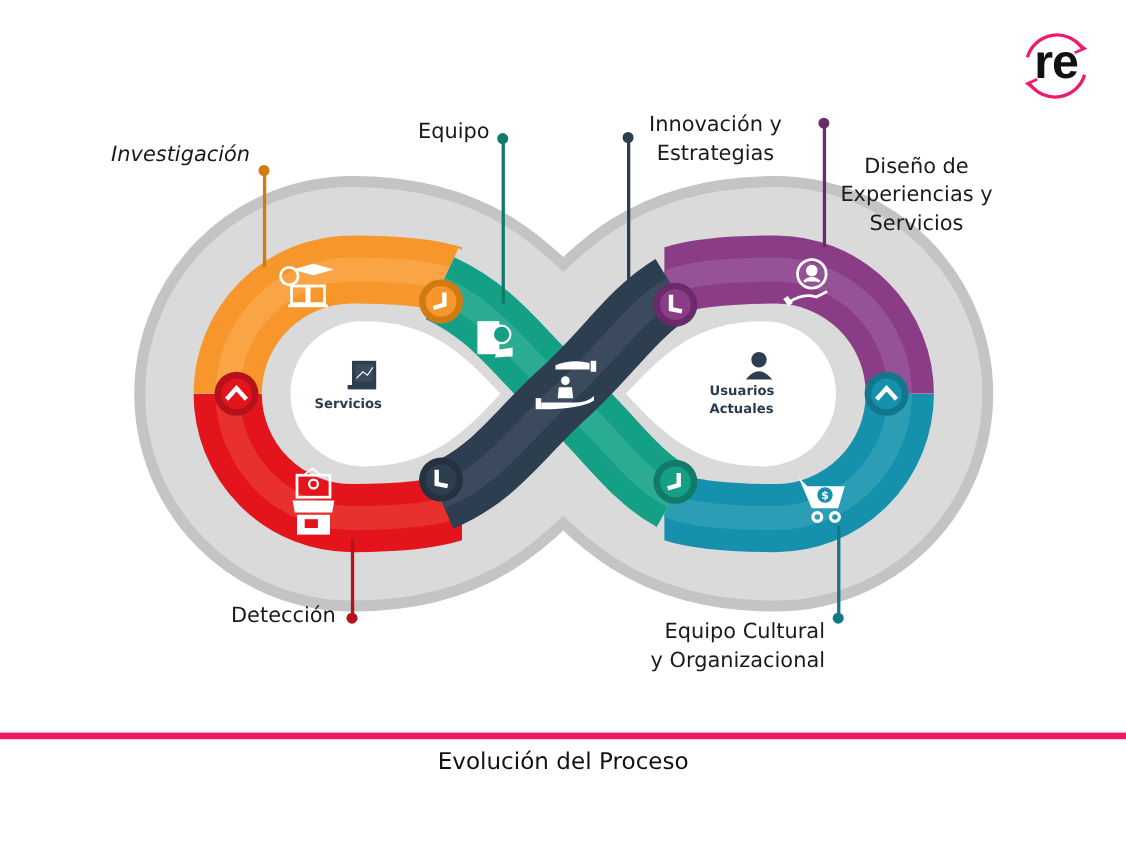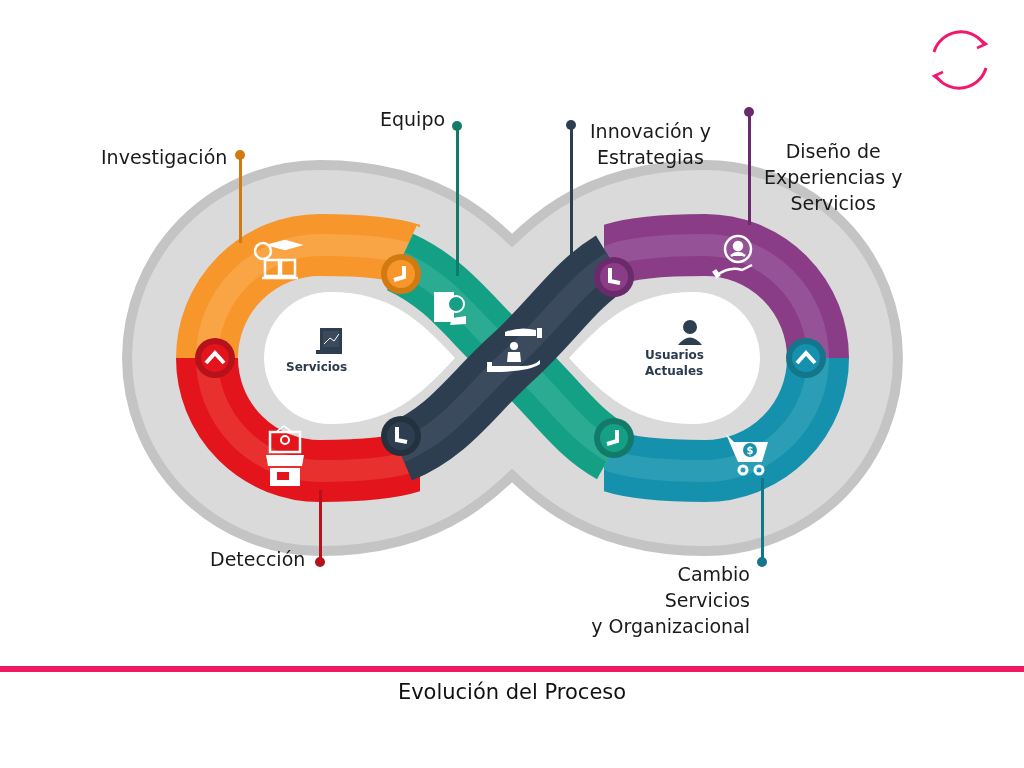--- a/index.html
+++ b/index.html
@@ -16,20 +16,21 @@
 </head>
 <body>
 
 <div class="logo">
   <svg width="76" height="76" viewBox="0 0 76 76">
     <path d="M12 30 A28 28 0 0 1 62 22" fill="none" stroke="#f0196e" stroke-width="3"></path>
     <path d="M56 16 L64 22 L55 26" fill="none" stroke="#f0196e" stroke-width="2.5"></path>
     <path d="M64 46 A28 28 0 0 1 14 54" fill="none" stroke="#f0196e" stroke-width="3"></path>
     <path d="M20 60 L12 54 L21 50" fill="none" stroke="#f0196e" stroke-width="2.5"></path>
   </svg>
+  <div style="position:absolute;left:0;top:10px;width:76px;text-align:center;font-family:'Liberation Sans',sans-serif;font-weight:bold;font-size:44px;color:#111;letter-spacing:-1px;">re</div>
 </div>
 
 <svg width="1024" height="768" viewBox="0 0 1024 768">
   <defs>
     <clipPath id="clipTop">
         <rect x="0" y="0" width="1024" height="358"></rect>
       </clipPath>
     <clipPath id="clipBot">
         <rect x="0" y="358" width="1024" height="410"></rect>
       </clipPath>
@@ -173,40 +174,40 @@
     <path d="M678 345 Q690 330 702 345 Z"></path>
   </g>
 </svg>
 
 <div class="center-label" style="left:286px;top:359px;width:92px;">Servicios</div>
 <div class="center-label" style="left:645px;top:347px;width:92px;">Usuarios
 Actuales</div>
 
 <div class="stem" style="left:239px;top:155px;height:88px;background:#d17a12;"></div>
 <div class="dot" style="left:235px;top:150px;background:#d17a12;"></div>
-<div class="label" style="left:101px;top:144px;">Investigación</div>
+<div class="label" style="left:101px;top:127px;font-style:italic;">Investigación</div>
 
 <div class="stem" style="left:456px;top:126px;height:150px;background:#137a6a;"></div>
 <div class="dot" style="left:452px;top:121px;background:#137a6a;"></div>
 <div class="label" style="left:380px;top:106px;">Equipo</div>
 
 <div class="stem" style="left:570px;top:126px;height:140px;background:#2d3e50;"></div>
 <div class="dot" style="left:566px;top:120px;background:#2d3e50;"></div>
-<div class="label" style="left:590px;top:118px;">Innovación y
+<div class="label" style="left:590px;top:100px;">Innovación y
 Estrategias</div>
 
 <div class="stem" style="left:748px;top:113px;height:112px;background:#6b2a6b;"></div>
 <div class="dot" style="left:744px;top:107px;background:#6b2a6b;"></div>
 <div class="label" style="left:764px;top:110px;margin-top:28px;">Diseño de
 Experiencias y
 Servicios</div>
 
 <div class="stem" style="left:761px;top:478px;height:84px;background:#13768a;"></div>
 <div class="dot" style="left:757px;top:557px;background:#13768a;"></div>
-<div class="label" style="left:588px;top:561px;text-align:right;width:162px;">Cambio Servicios
+<div class="label" style="left:588px;top:561px;text-align:right;width:162px;">Equipo Cultural
 y Organizacional</div>
 
 <div class="stem" style="left:319px;top:490px;height:72px;background:#b5121b;"></div>
 <div class="dot" style="left:315px;top:557px;background:#b5121b;"></div>
 <div class="label" style="left:210px;top:546px;">Detección</div>
 
 <div class="footer-line" style="background:#f0195f;"></div>
 <div class="footer-title">Evolución del Proceso</div>
 
 </body></html>

